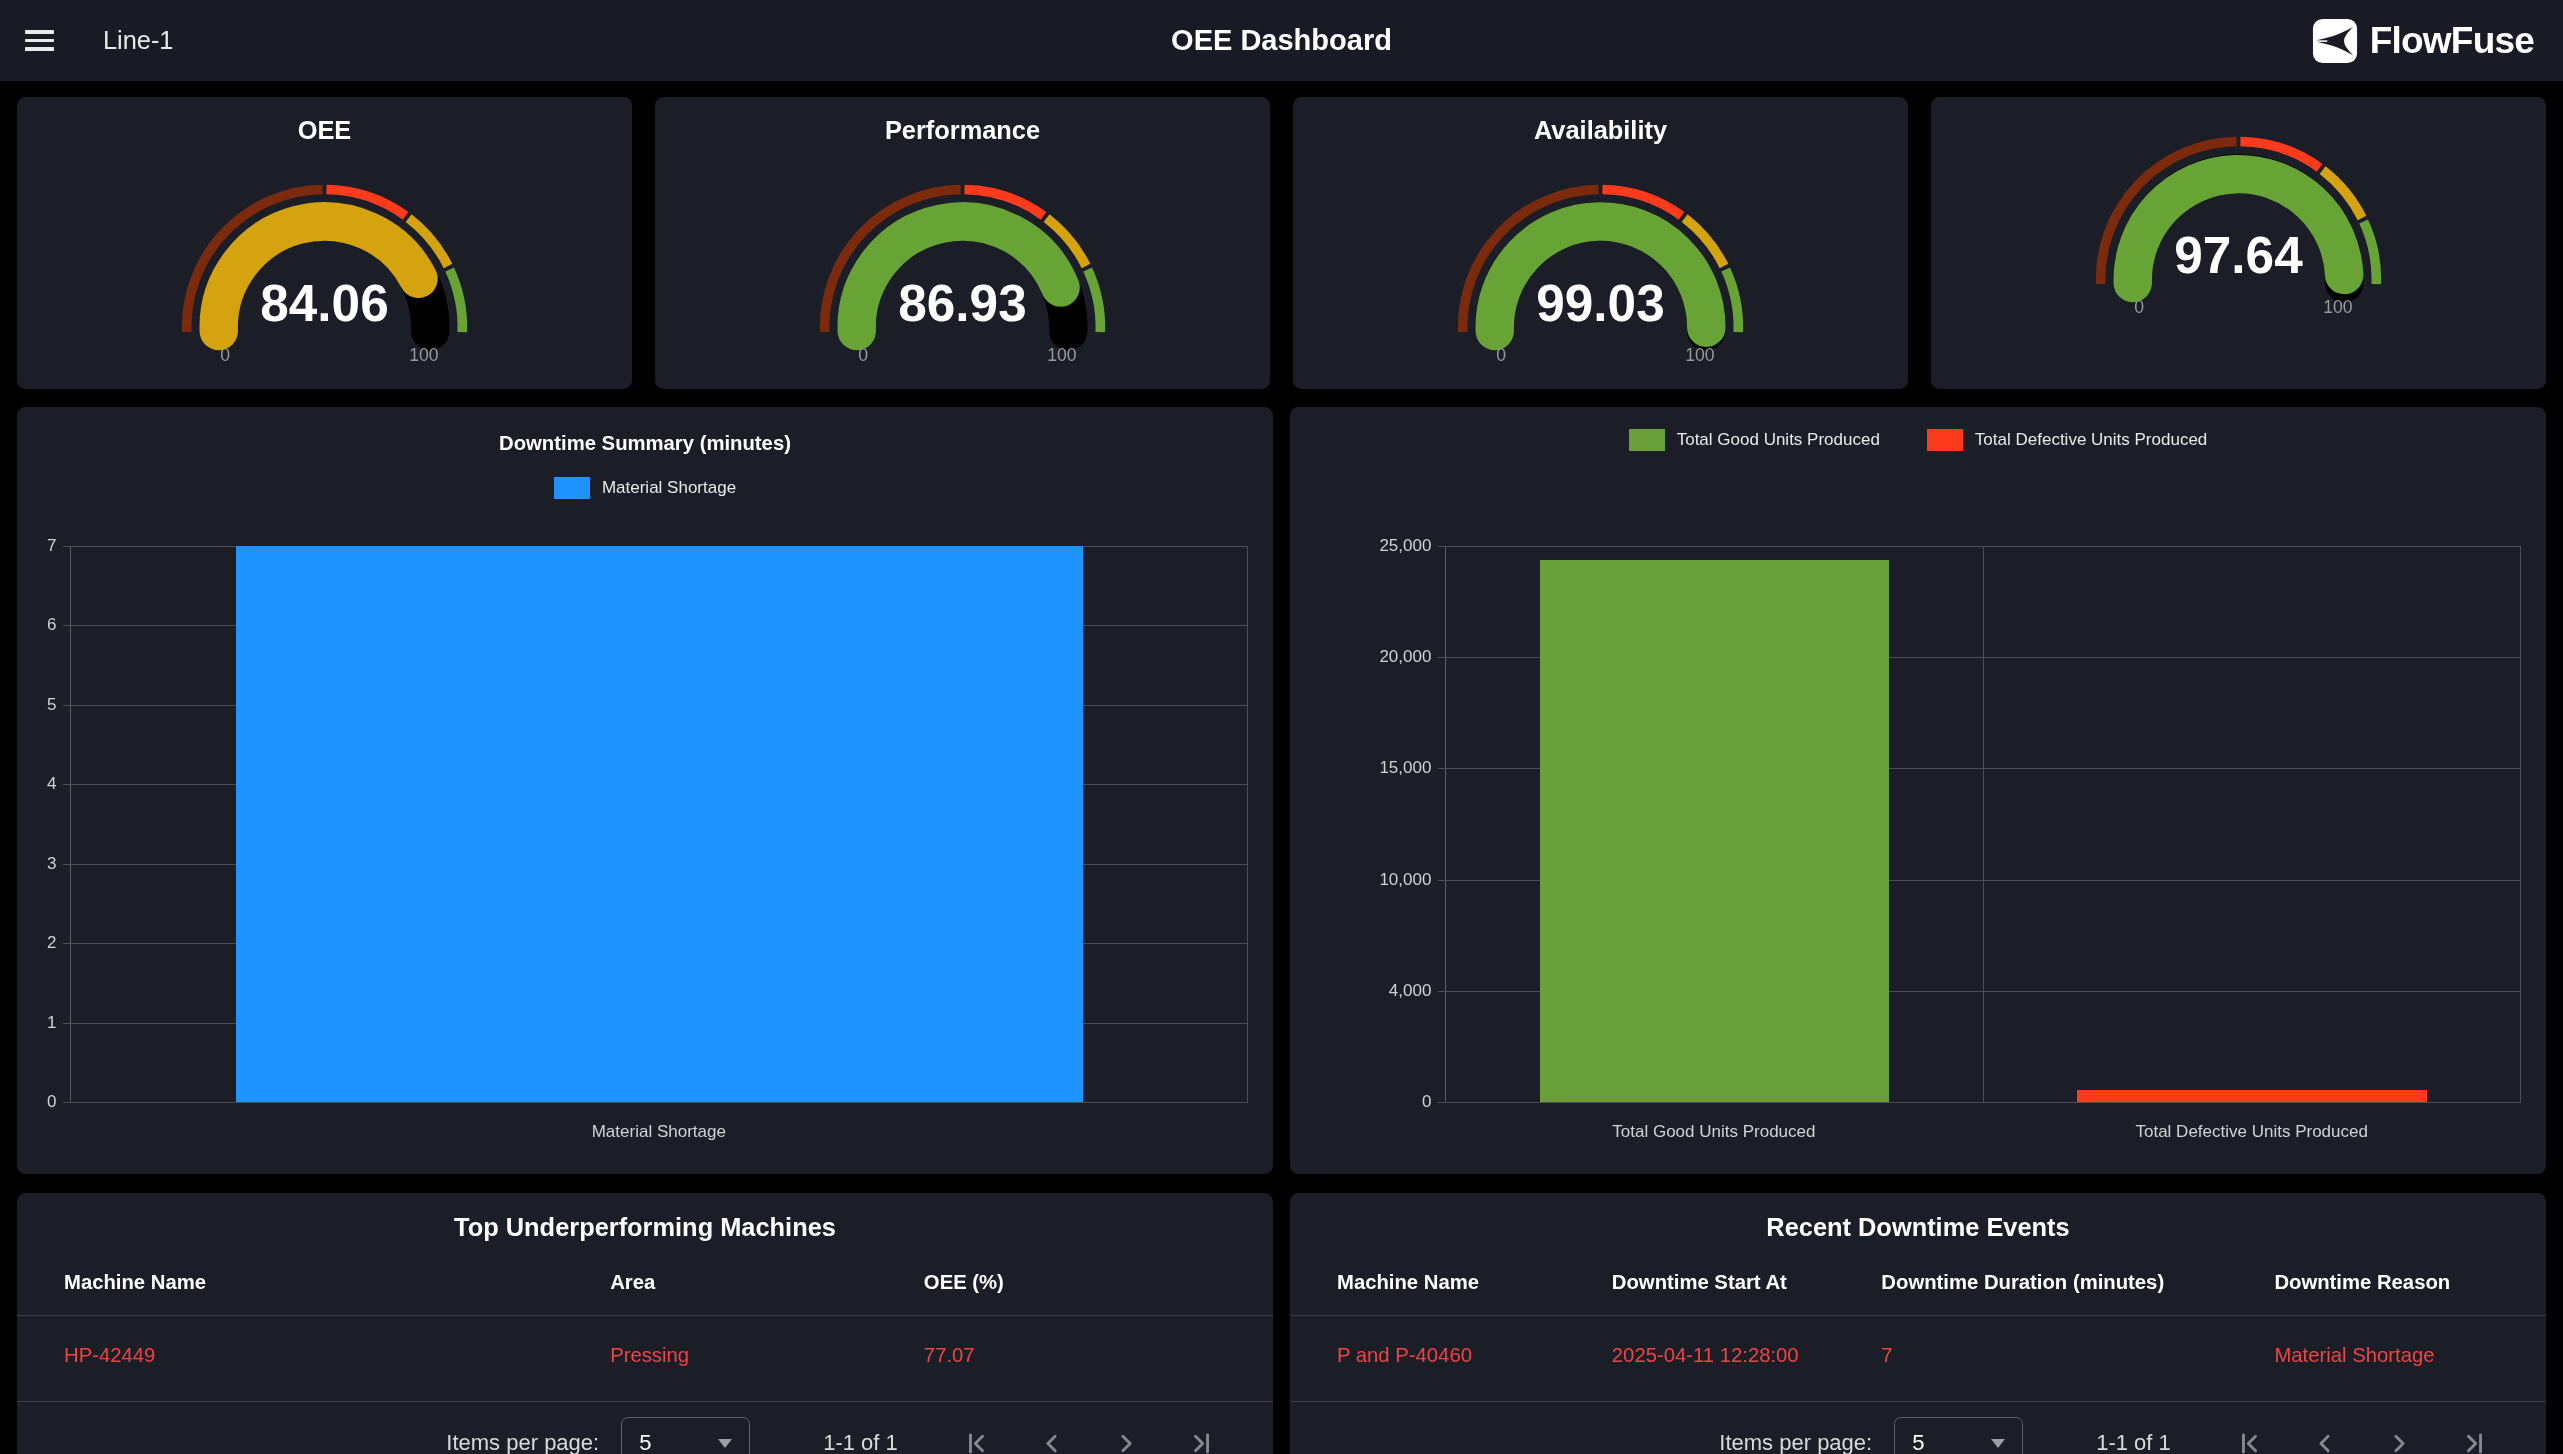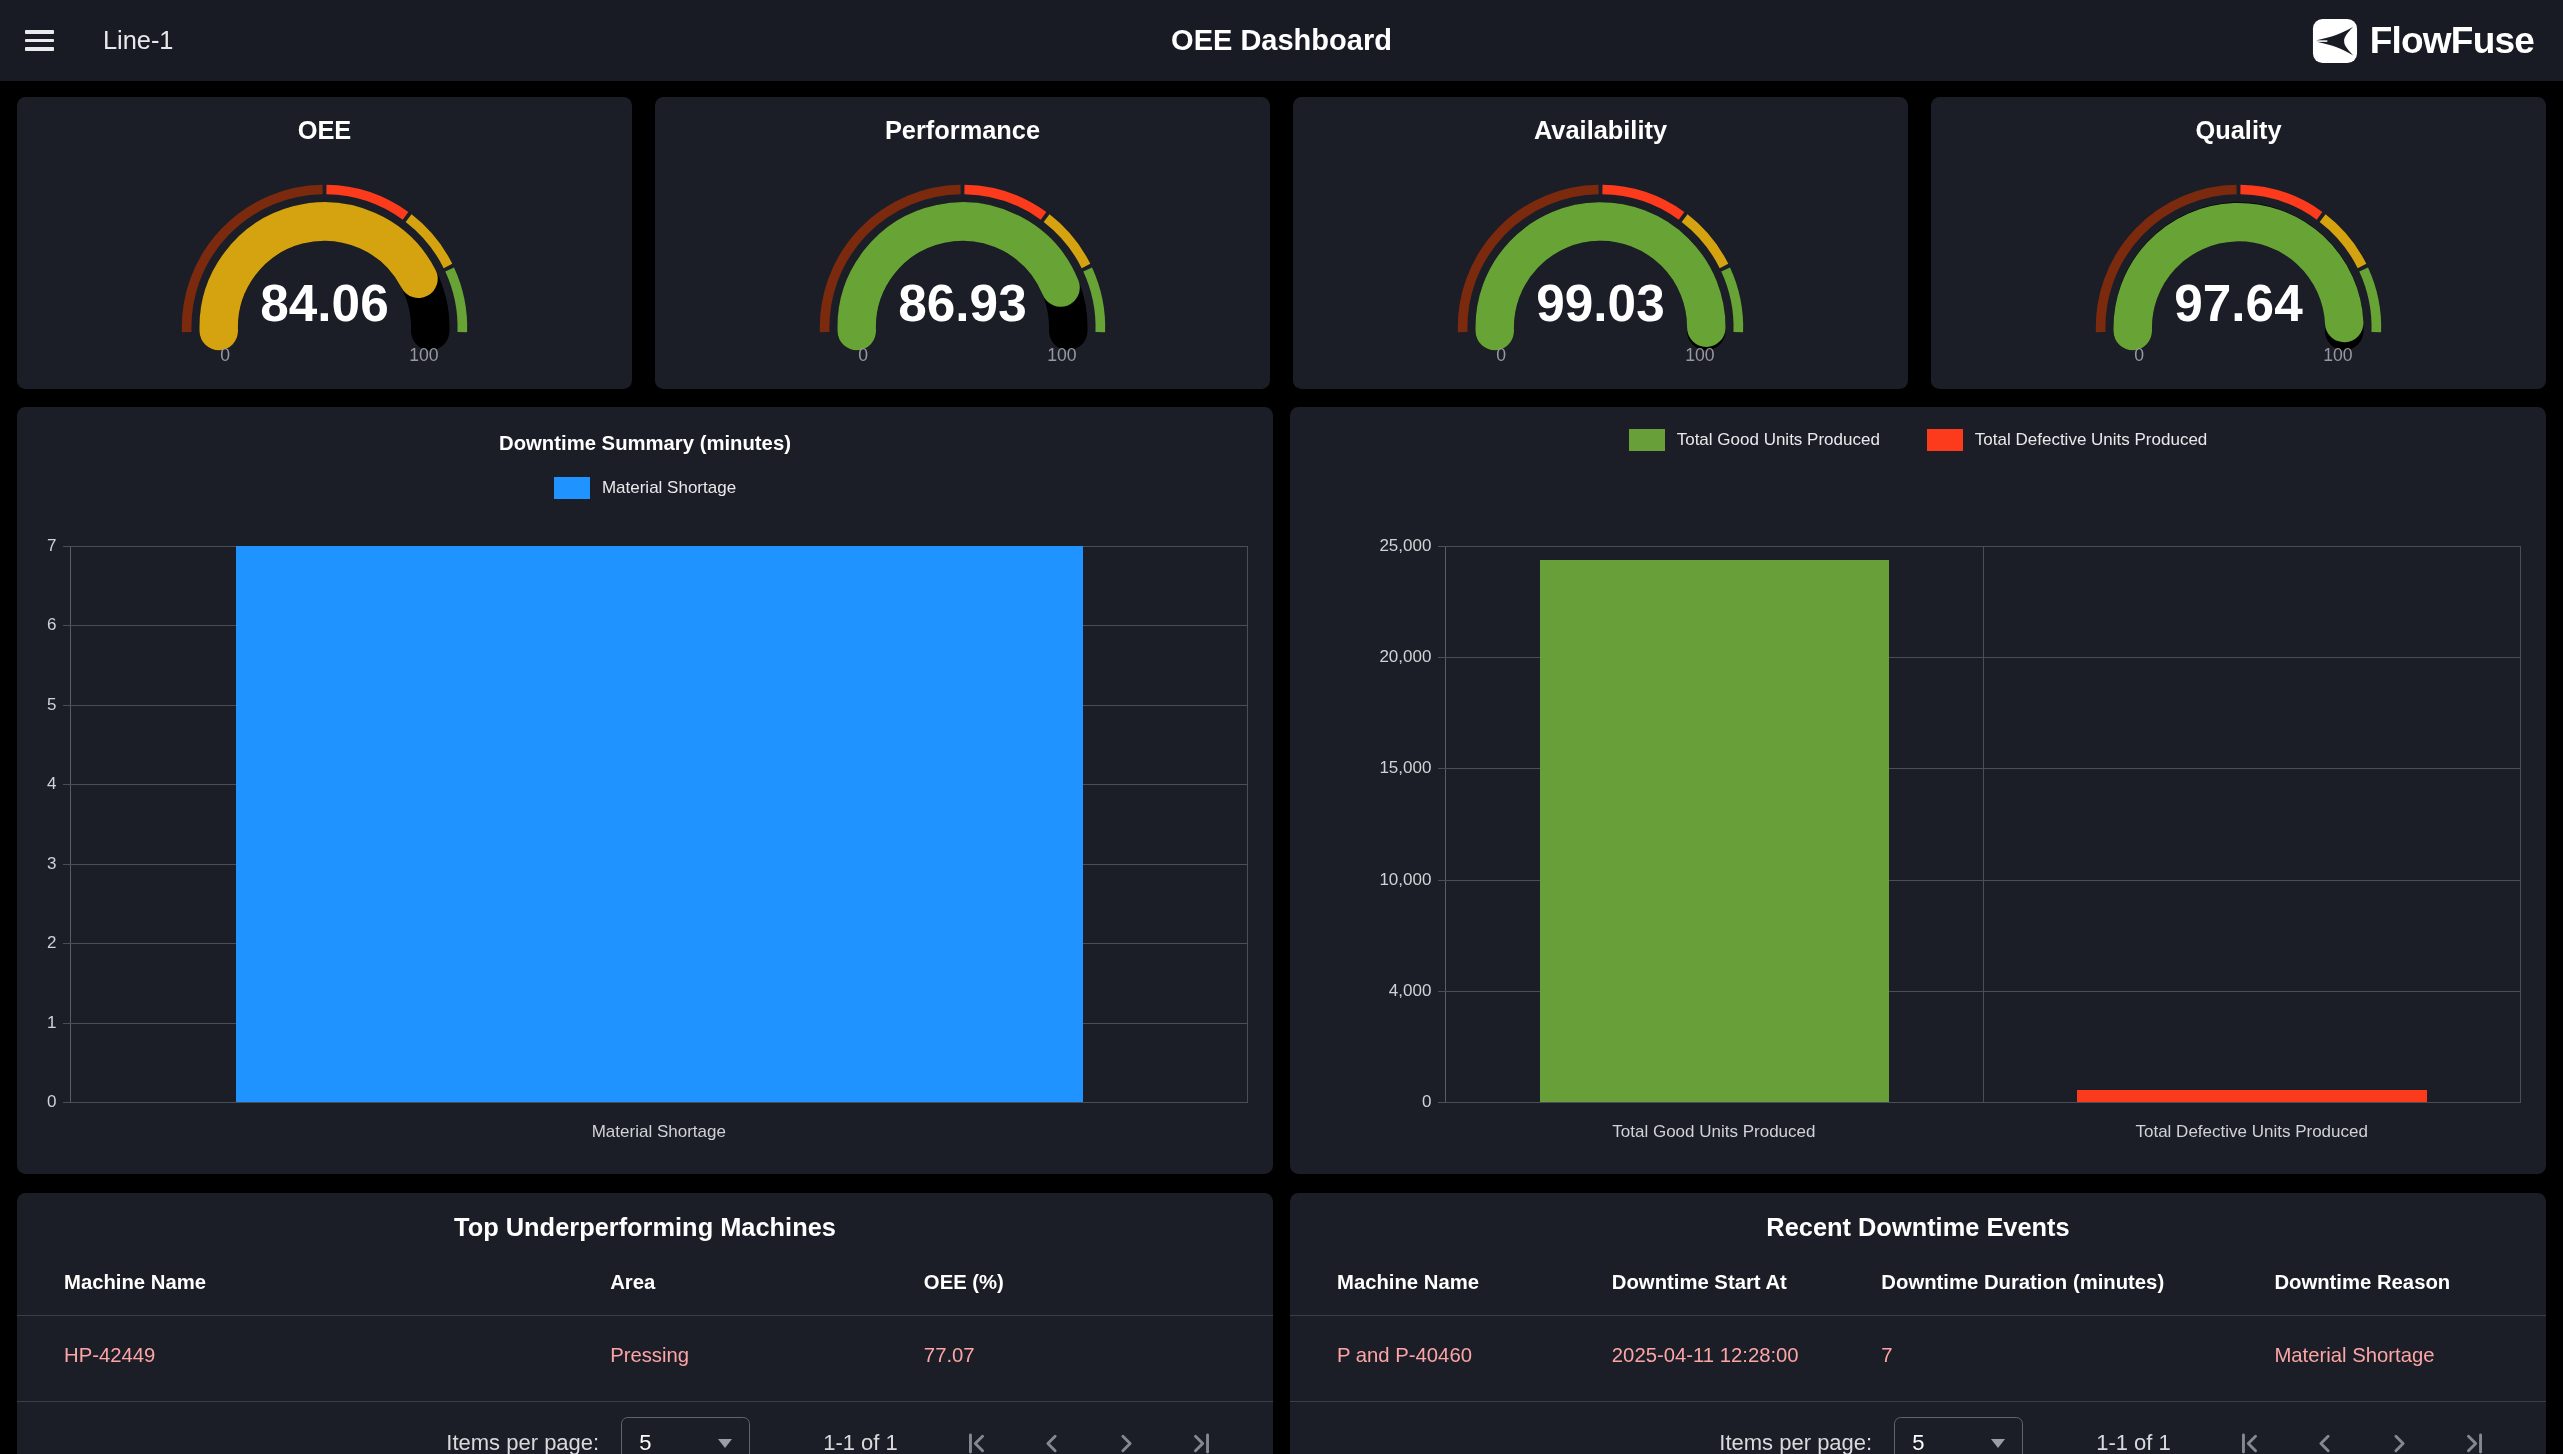--- a/index.html
+++ b/index.html
@@ -49,21 +49,21 @@
   #chart0 .x-labels { left:53px; } #chart1 .x-labels { left:155px; }
   .x-labels span { flex:1; text-align:center; font-size:17px; color:#d0d2d5; }
 
   
   .table-card { padding:0 47px; }
   .tbl-title { margin-top:20.3px; text-align:center; font-size:25.4px; font-weight:bold; }
   .tbl-head { margin-top:25.4px; height:29px; display:flex; align-items:center; }
   .th { font-size:20.3px; font-weight:bold; }
   .tbl-divider { margin:18.6px -47px 0; height:0.8px; background:#3b3e45; }
   .tr { height:78px; display:flex; align-items:center; }
-  .td { font-size:20.3px; color:#fca5a5; }
+  .td { font-size:20.3px; color:#ef4444; }
   #table0 .th:nth-child(1), #table0 .td:nth-child(1){ width:47%; }
   #table0 .th:nth-child(2), #table0 .td:nth-child(2){ width:27%; }
   #table0 .th:nth-child(3), #table0 .td:nth-child(3){ width:26%; }
   #table1 .th:nth-child(1), #table1 .td:nth-child(1){ width:21%; }
   #table1 .th:nth-child(2), #table1 .td:nth-child(2){ width:24%;margin-left:39px; }
   #table1 .th:nth-child(3), #table1 .td:nth-child(3){ width:35%; }
   #table1 .th:nth-child(4), #table1 .td:nth-child(4){ width:20%; }
   .pag-divider { margin-top:6.8px; }
   .pagination { margin-top:15.3px; display:flex; justify-content:flex-end; align-items:center; padding-right:10.2px; }
   .pag-label { font-size:22px; color:#d9dadc; }
@@ -137,21 +137,20 @@
         <path d="M 172.47 31.86 A 86 86 0 0 1 197.03 61.76" stroke="#d5a30f" stroke-width="6" fill="none"></path>
         <path d="M 198.07 63.93 A 86 86 0 0 1 205.95 103.00" stroke="#68a336" stroke-width="6" fill="none"></path>
         <path d="M 54.04 102.30 A 66 66 0 1 1 185.96 102.30" stroke="#000000" stroke-width="24" fill="none" stroke-linecap="round"></path>
         <path d="M 54.04 102.30 A 66 66 0 1 1 186.00 100.25" stroke="#68a336" stroke-width="24" fill="none" stroke-linecap="round"></path>
         <text x="120" y="96" text-anchor="middle" font-size="32" font-weight="bold" fill="#ffffff">99.03</text>
         <text x="58" y="121" text-anchor="middle" font-size="11" fill="#97999e">0</text>
         <text x="182" y="121" text-anchor="middle" font-size="11" fill="#97999e">100</text>
       </svg>
   </div>
   <div class="card gauge-card">
-    <div class="gauge-title">Quality</div>
     <svg class="gauge-svg" viewBox="0 0 240 126">
         <path d="M 34.05 103.00 A 86 86 0 0 1 118.80 14.01" stroke="#7c2a0e" stroke-width="6" fill="none"></path>
         <path d="M 121.20 14.01 A 86 86 0 0 1 170.55 30.42" stroke="#fb3b1c" stroke-width="6" fill="none"></path>
         <path d="M 172.47 31.86 A 86 86 0 0 1 197.03 61.76" stroke="#d5a30f" stroke-width="6" fill="none"></path>
         <path d="M 198.07 63.93 A 86 86 0 0 1 205.95 103.00" stroke="#68a336" stroke-width="6" fill="none"></path>
         <path d="M 54.04 102.30 A 66 66 0 1 1 185.96 102.30" stroke="#000000" stroke-width="24" fill="none" stroke-linecap="round"></path>
         <path d="M 54.04 102.30 A 66 66 0 0 1 185.94 97.30" stroke="#68a336" stroke-width="24" fill="none" stroke-linecap="round"></path>
         <text x="120" y="96" text-anchor="middle" font-size="32" font-weight="bold" fill="#ffffff">97.64</text>
         <text x="58" y="121" text-anchor="middle" font-size="11" fill="#97999e">0</text>
         <text x="182" y="121" text-anchor="middle" font-size="11" fill="#97999e">100</text>

